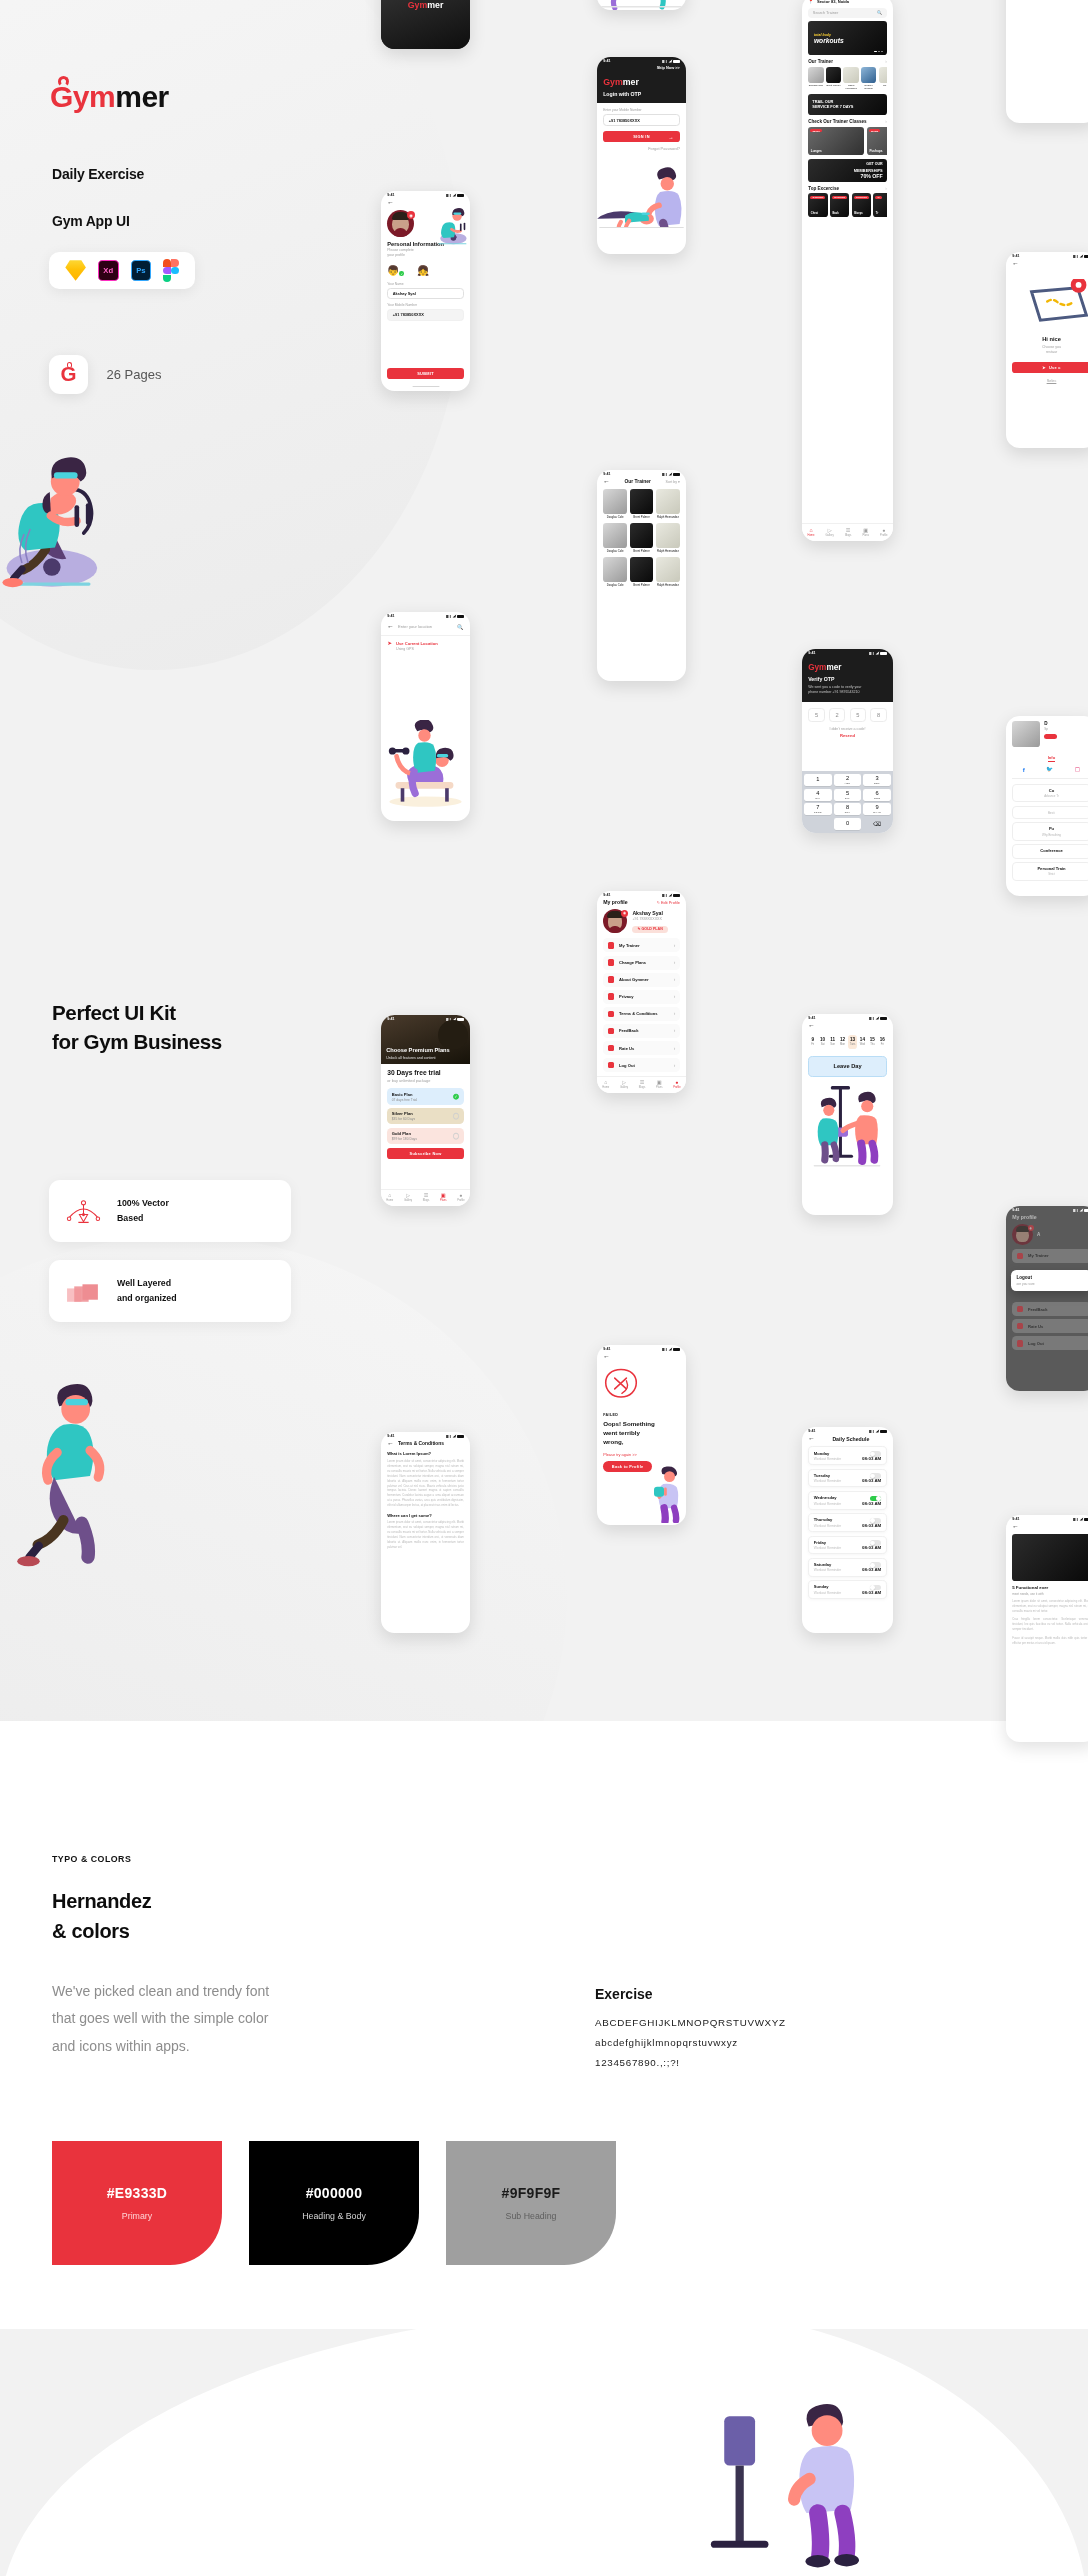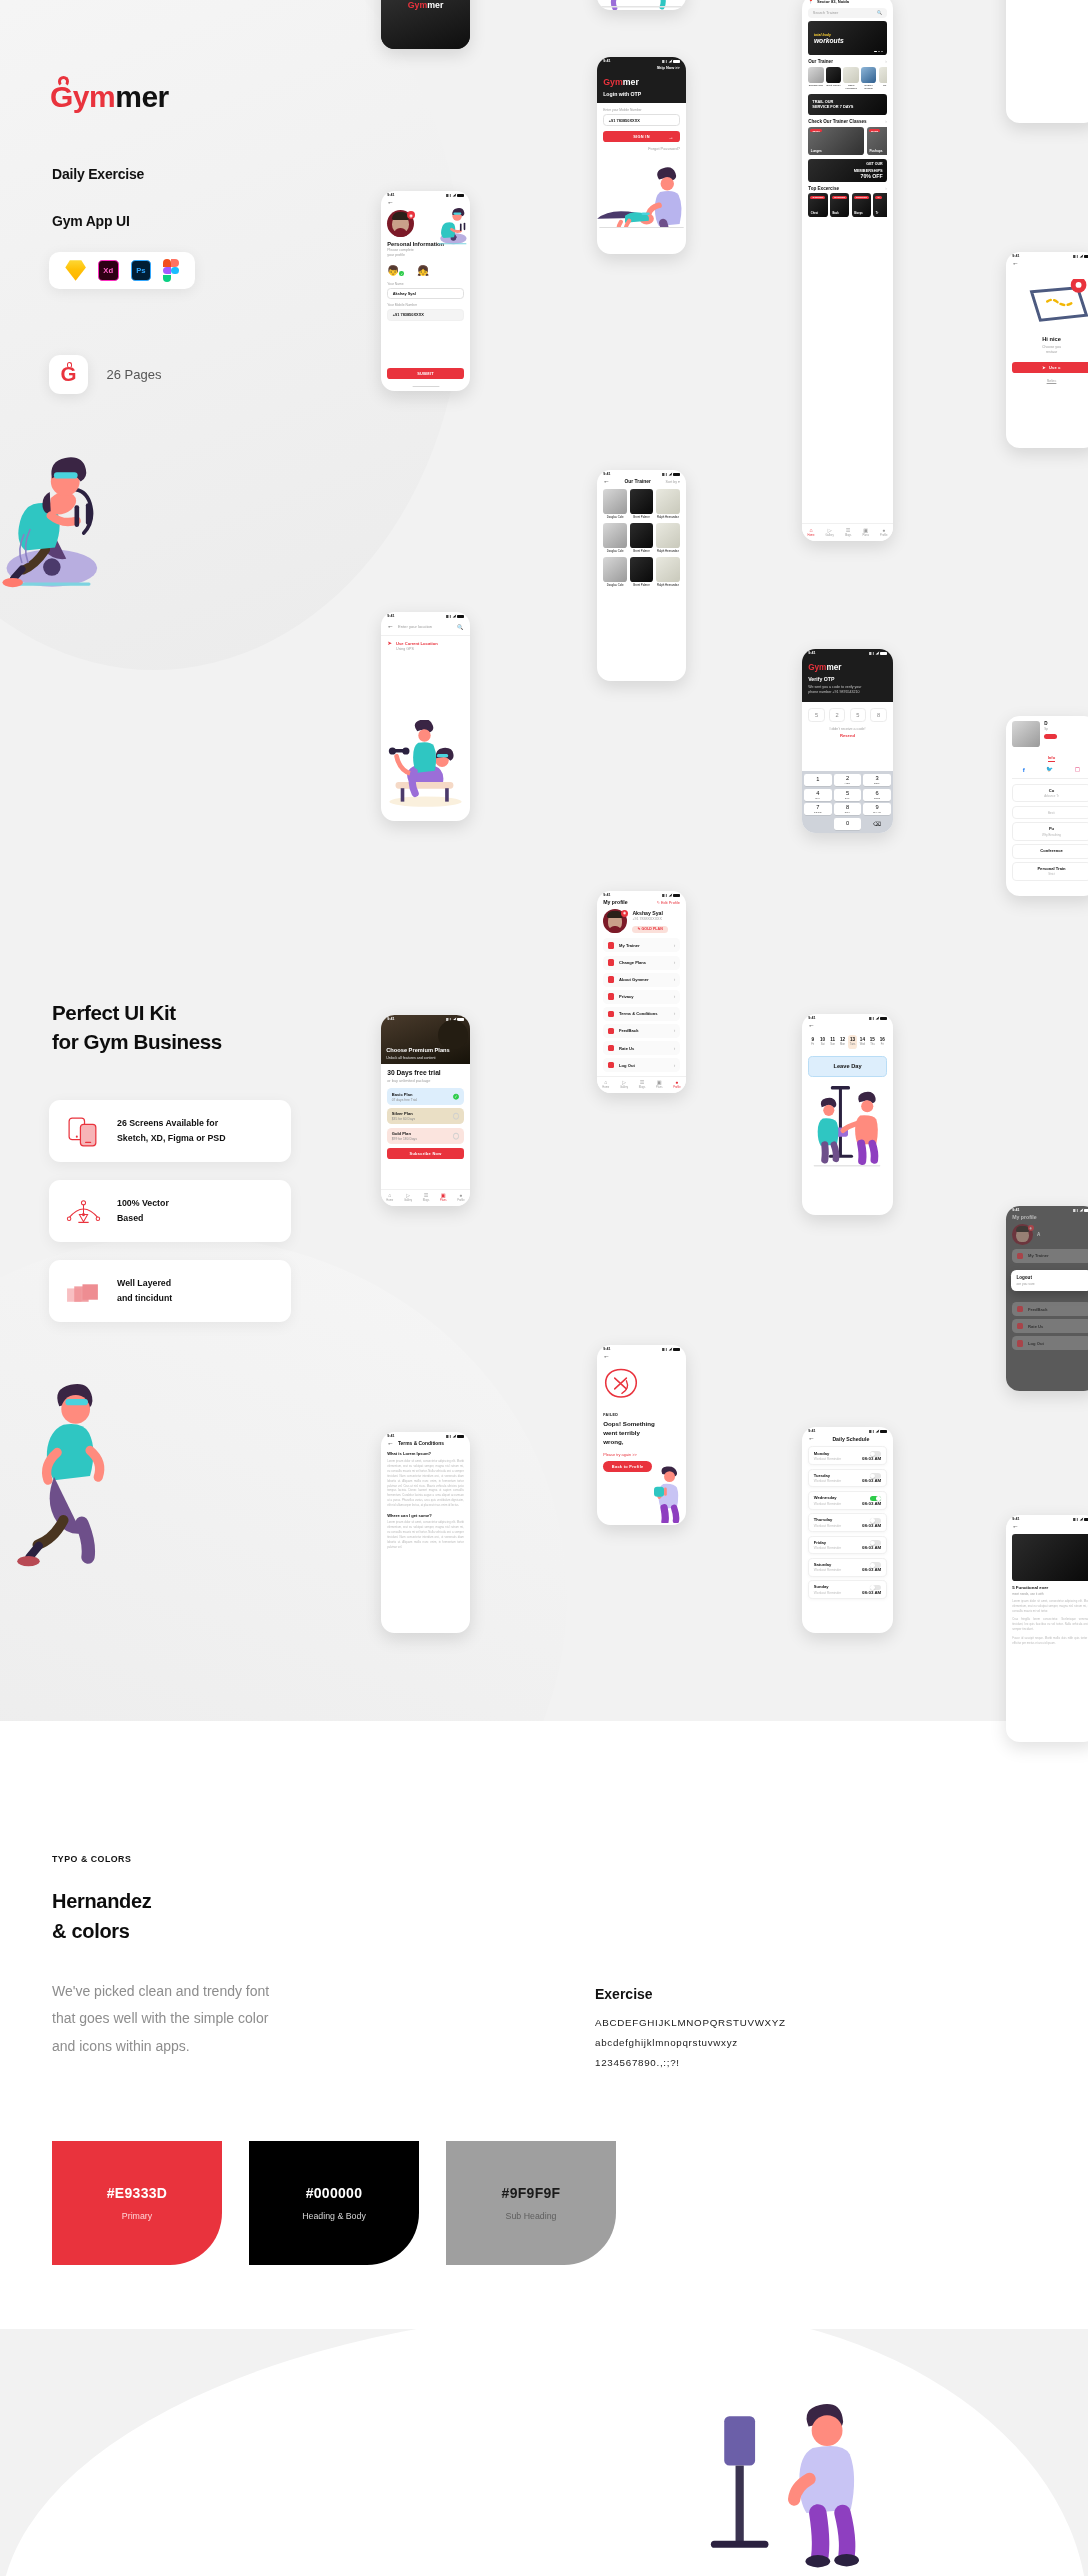--- a/index.html
+++ b/index.html
@@ -242,32 +242,20 @@
       <path d="M78 196 q-16 34 -4 66" stroke="#8a7fc0" stroke-width="3" fill="none"></path>
       <path d="M66 206 q-14 30 -4 56" stroke="#8a7fc0" stroke-width="3" fill="none"></path>
     </svg>
   </div>
 
   <div class="kit-head">
     <div>Perfect UI Kit</div>
     <div>for Gym Business</div>
   </div>
 
-  <div class="feat f1">
-    <svg class="feat-ico" viewBox="0 0 72 60">
-      <rect x="8" y="4" width="30" height="42" rx="6" fill="#fff" stroke="#E9333D" stroke-width="2.4"></rect>
-      <circle cx="23" cy="40" r="2" fill="#E9333D"></circle>
-      <rect x="30" y="16" width="30" height="42" rx="6" fill="#f7b4b7" stroke="#E9333D" stroke-width="2.4"></rect>
-      <rect x="39" y="50" width="12" height="2.4" rx="1.2" fill="#E9333D"></rect>
-    </svg>
-    <div class="feat-txt">
-      <div>26 Screens Available for</div>
-      <div>Sketch, XD, Figma or PSD</div>
-    </div>
-  </div>
 
   <div class="feat f2">
     <svg class="feat-ico" viewBox="0 0 72 60">
       <path d="M8 42 q28 -34 56 0" stroke="#E9333D" stroke-width="2" fill="none"></path>
       <path d="M36 14 v22" stroke="#E9333D" stroke-width="2"></path>
       <path d="M28 36 h16 l-8 14 z" stroke="#E9333D" stroke-width="2" fill="none"></path>
       <rect x="26" y="50" width="20" height="2.4" fill="#E9333D"></rect>
       <circle cx="36" cy="13" r="4" fill="#fff" stroke="#E9333D" stroke-width="2"></circle>
       <circle cx="8" cy="44" r="3.4" fill="#fff" stroke="#E9333D" stroke-width="2"></circle>
       <circle cx="64" cy="44" r="3.4" fill="#fff" stroke="#E9333D" stroke-width="2"></circle>
@@ -280,21 +268,21 @@
   </div>
 
   <div class="feat f3">
     <svg class="feat-ico" viewBox="0 0 72 60">
       <path d="M4 24 h28 v26 H4z" fill="#f7b4b7" opacity=".85"></path>
       <path d="M18 20 h28 v30 H18z" fill="#f09398" opacity=".9"></path>
       <path d="M34 16 h30 v30 H34z" fill="#ee8d92"></path>
     </svg>
     <div class="feat-txt">
       <div>Well Layered</div>
-      <div>and tincidunt</div>
+      <div>and organized</div>
     </div>
   </div>
 
   <svg class="runner" viewBox="0 0 230 380">
     <path d="M96 58 q-14 -34 22 -42 q36 -8 42 24 q4 18 -12 26 q-14 -16 -34 -12 q-12 2 -18 4z" fill="#3a2544"></path>
     <circle cx="128" cy="64" r="28" fill="#ff8b7e"></circle>
     <rect x="108" y="44" width="44" height="12" rx="6" fill="#49d3dd"></rect>
     <path d="M104 94 q-28 12 -32 52 q-3 34 14 56 l70 -8 q14 -52 -2 -84 q-12 -22 -50 -16z" fill="#2fc6c2"></path>
     <path d="M92 148 q-28 24 -18 54" stroke="#ff8b7e" stroke-width="18" fill="none" stroke-linecap="round"></path>
     <path d="M156 144 q26 22 16 52" stroke="#ff8b7e" stroke-width="18" fill="none" stroke-linecap="round"></path>

